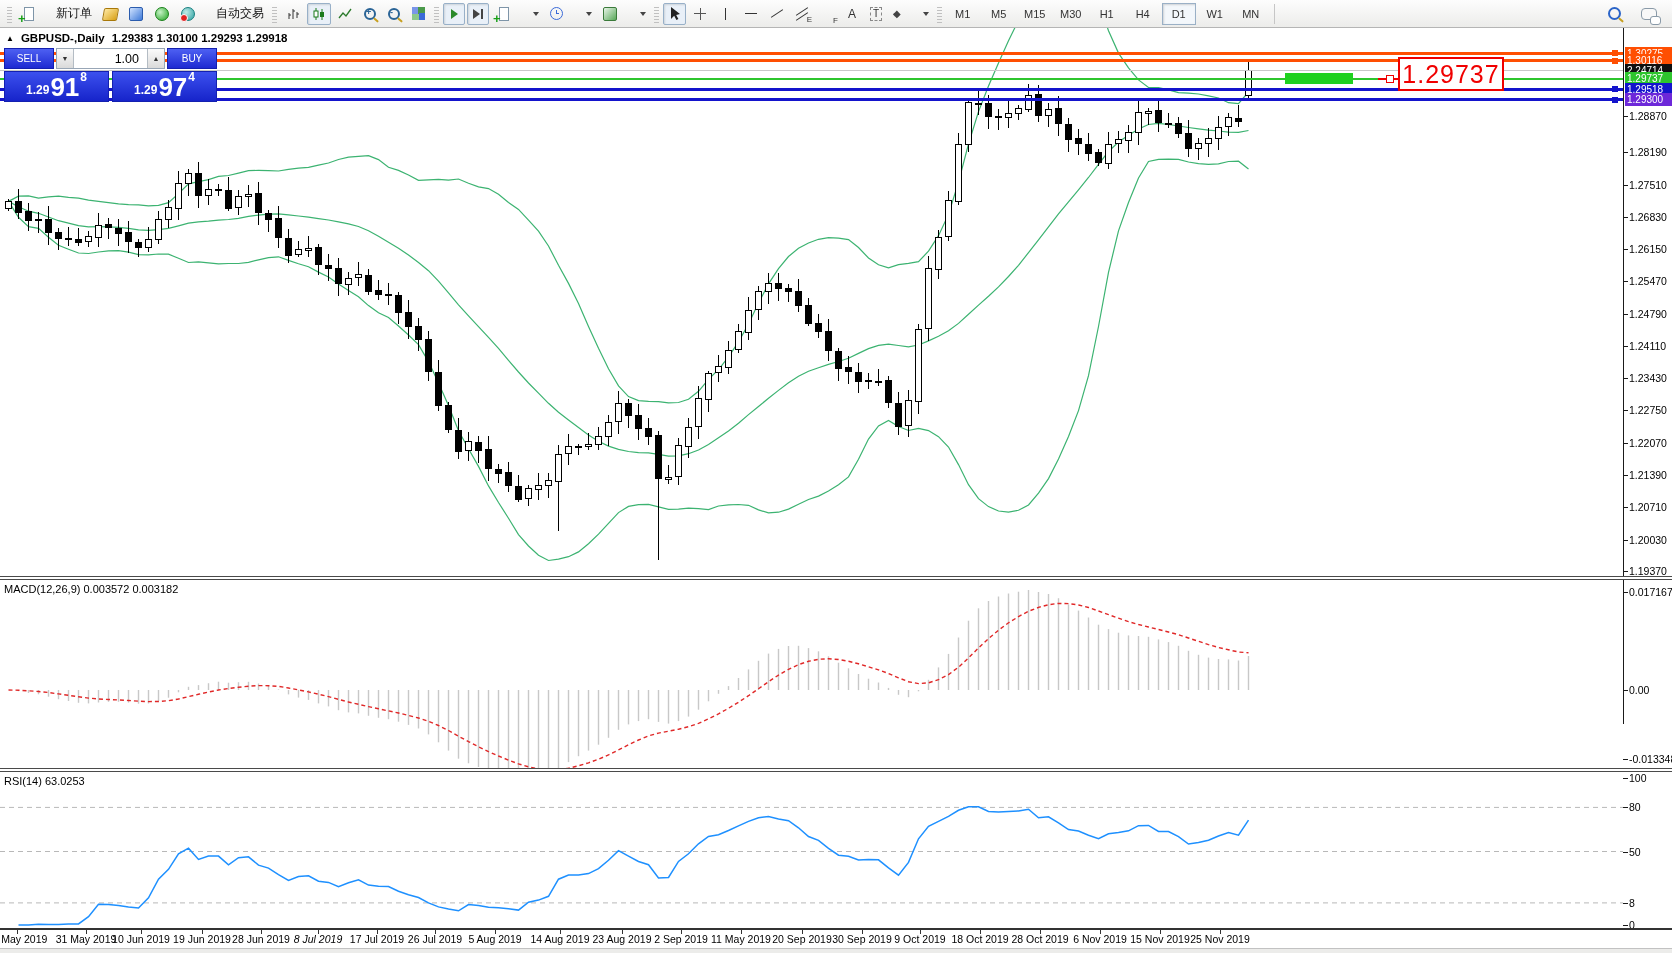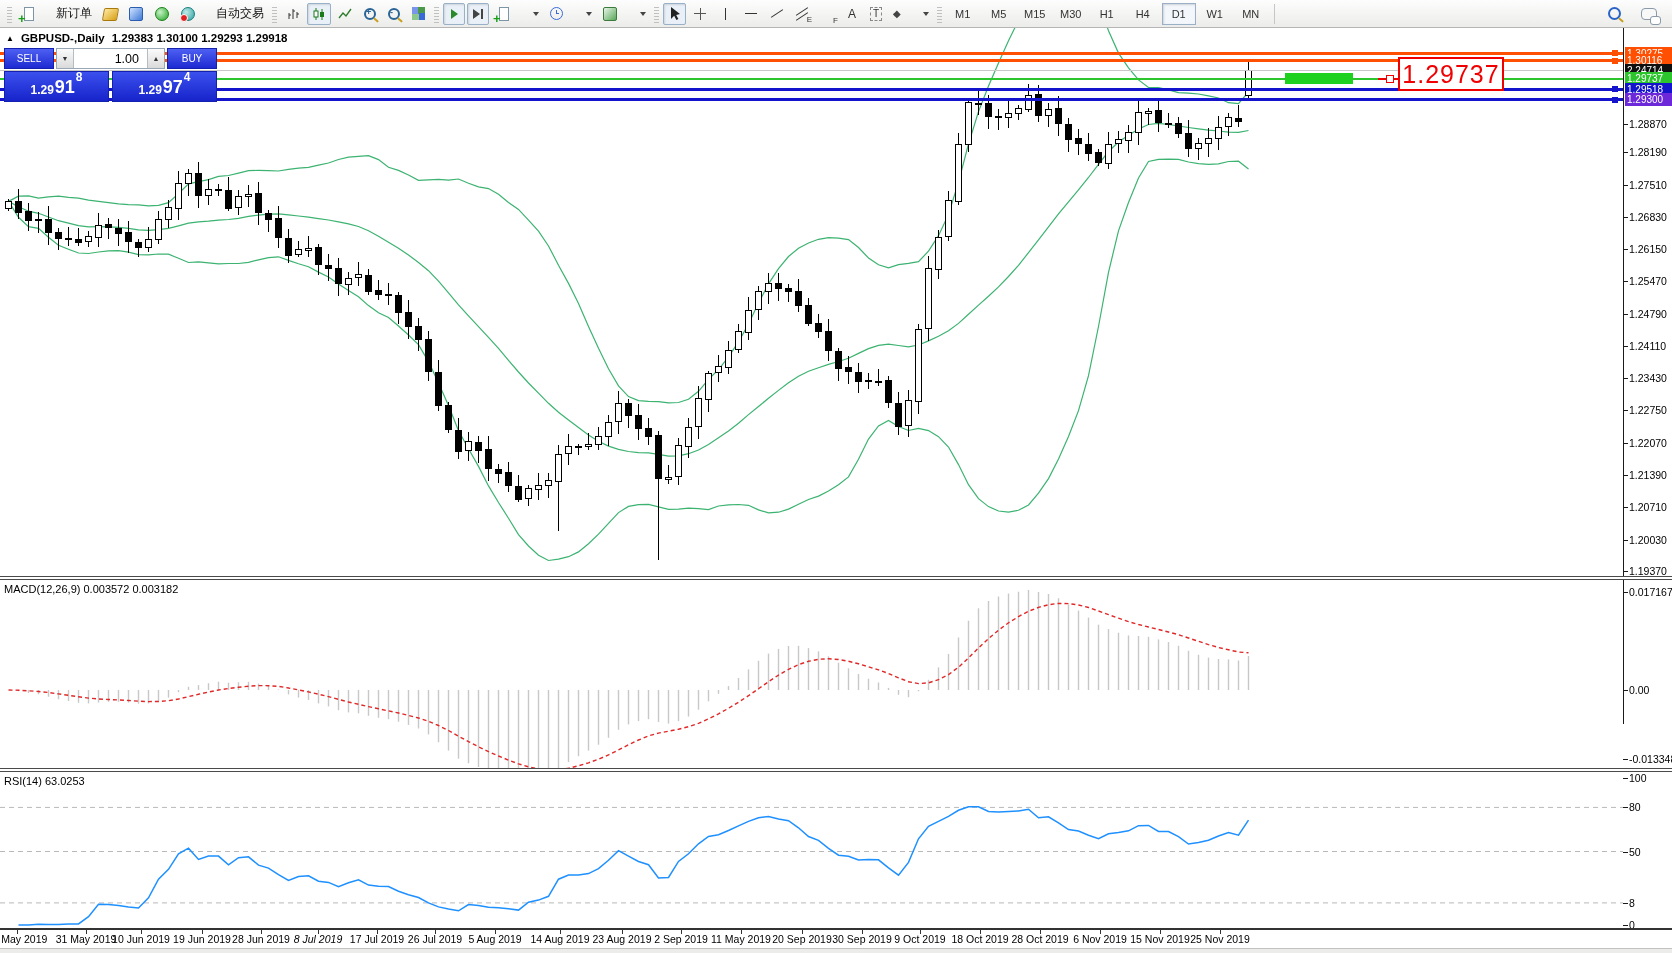--- a/index.html
+++ b/index.html
@@ -102,21 +102,21 @@
   .oc-stepper{flex:1;background:#fff;border:1px solid #98a6b6;display:flex;align-items:stretch;box-sizing:border-box;}
   .step-btn{width:16px;background:linear-gradient(#fbfbfb,#dadada);display:flex;align-items:center;
     justify-content:center;font-size:7px;color:#333;}
   .step-btn.left{border-right:1px solid #b4bcc4;} .step-btn.right{border-left:1px solid #b4bcc4;}
   .step-val{flex:1;display:flex;align-items:center;justify-content:flex-end;padding-right:8px;
     font-size:12.5px;color:#000;}
   #oc-row2{display:flex;gap:3px;height:31px;margin-top:2px;}
   .oc-price{flex:1;background:linear-gradient(#3c50ee,#1624ca);color:#fff;display:flex;
     align-items:flex-end;justify-content:center;padding-bottom:1px;border:1px solid #1420b0;box-sizing:border-box;}
   .p-prefix{font-size:12px;font-weight:bold;margin:0 1px 3px 0;}
-  .p-big{font-size:18px;font-weight:bold;line-height:26px;}
+  .p-big{font-size:26px;font-weight:bold;line-height:26px;}
   .p-sup{font-size:12px;font-weight:bold;margin:0 0 16px 1px;}
 
   
   #green-zone{position:absolute;left:1285px;top:45px;width:68px;height:11px;background:#1fd11f;z-index:6;}
   #callout-line{position:absolute;left:1378px;top:50px;width:20px;height:2px;background:#f00000;z-index:7;}
   #callout-square{position:absolute;left:1386px;top:47px;width:6px;height:6px;border:1px solid #f00000;
     background:#fff;z-index:8;}
   #price-callout{position:absolute;left:1398px;top:29px;width:102px;height:30px;background:#fff;
     border:2px solid #f00000;color:#f00000;font-size:25px;display:flex;align-items:center;
     justify-content:center;z-index:8;letter-spacing:1px;}
@@ -763,21 +763,21 @@
     <div class="tl-tick" style="left: 1220px;"></div>
     <div class="tl-label" style="left: 1220px;">25 Nov 2019</div>
   </div>
 <div id="axis">
     <div class="axis-tag" style="top: 19px; background: rgb(255, 79, 2);">1.30275</div>
     <div class="axis-tag" style="top: 26px; background: rgb(255, 79, 2);">1.30116</div>
     <div class="axis-tag" style="top: 36px; background: rgb(16, 16, 16);">2.24714</div>
     <div class="axis-tag" style="top: 44px; background: rgb(45, 197, 45);">1.29737</div>
     <div class="axis-tag" style="top: 55px; background: rgb(20, 20, 204);">1.29518</div>
     <div class="axis-tag" style="top: 65px; background: #6d28d9;">1.29300</div>
-    <div class="axis-label" style="top: 90px;">1.28870</div>
+    <div class="axis-label" style="top: 82px;">1.28870</div>
     <div class="axis-label" style="top: 118px;">1.28190</div>
     <div class="axis-label" style="top: 151px;">1.27510</div>
     <div class="axis-label" style="top: 183px;">1.26830</div>
     <div class="axis-label" style="top: 215px;">1.26150</div>
     <div class="axis-label" style="top: 247px;">1.25470</div>
     <div class="axis-label" style="top: 280px;">1.24790</div>
     <div class="axis-label" style="top: 312px;">1.24110</div>
     <div class="axis-label" style="top: 344px;">1.23430</div>
     <div class="axis-label" style="top: 376px;">1.22750</div>
     <div class="axis-label" style="top: 409px;">1.22070</div>

